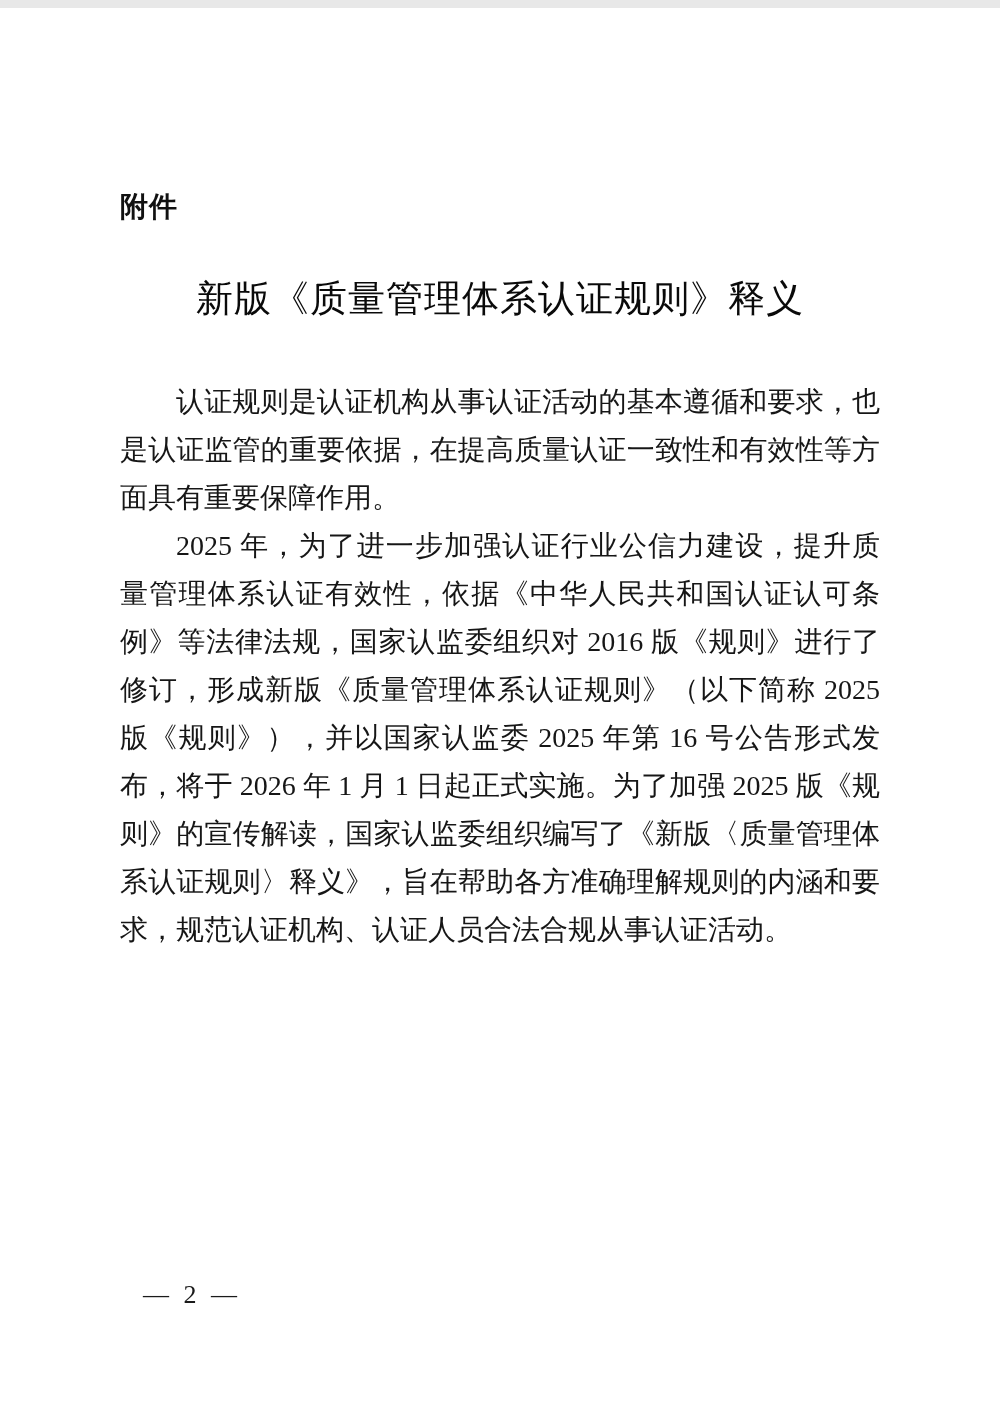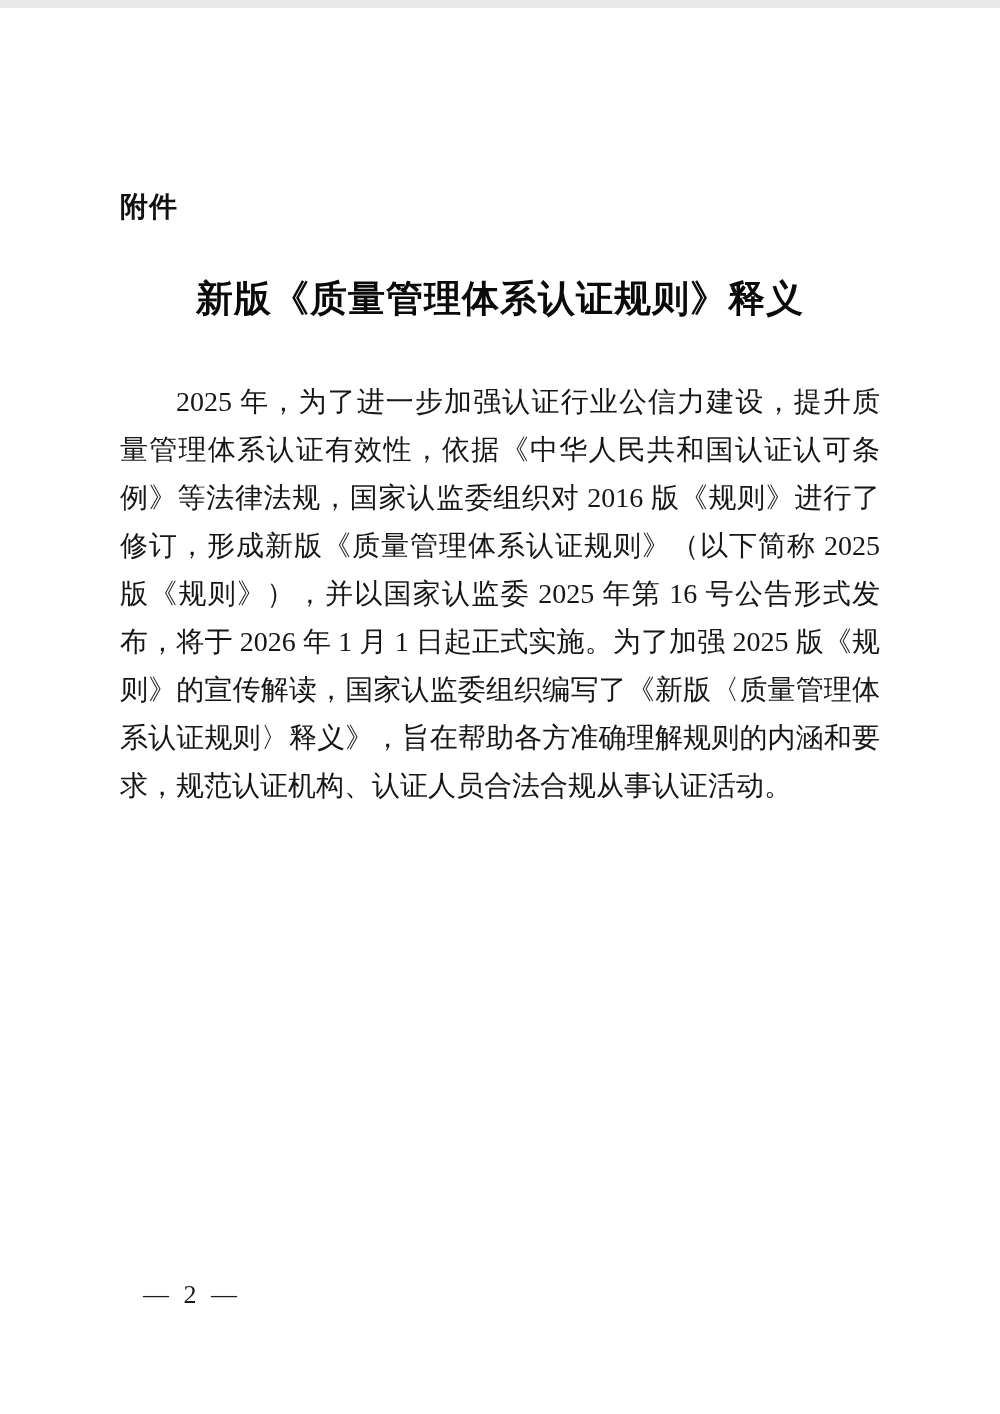--- a/index.html
+++ b/index.html
@@ -28,21 +28,21 @@
   }
   .doc-title {
     position: absolute;
     top: 266px;
     left: 0;
     width: 1000px;
     margin: 0;
     text-align: center;
     font-family: "Liberation Serif", "DejaVu Serif", serif;
     font-size: 37px;
-    font-weight: 700;
+    font-weight: 400;
     letter-spacing: 1px;
     color: #0a0a0a;
   }
   .doc-body {
     position: absolute;
     top: 370px;
     left: 120px;
     width: 760px;
     font-family: "Liberation Serif", "DejaVu Serif", serif;
     font-size: 28px;
@@ -68,18 +68,19 @@
 </head>
 <body>
 
 <div class="page">
 
   <div class="attachment-label">附件</div>
 
   <h1 class="doc-title">新版《质量管理体系认证规则》释义</h1>
 
   <div class="doc-body">
+    <p>认证规则是认证机构从事认证活动的基本遵循和要求，也是认证监管的重要依据，在提高质量认证一致性和有效性等方面具有重要保障作用。</p>
     <p>2025 年，为了进一步加强认证行业公信力建设，提升质量管理体系认证有效性，依据《中华人民共和国认证认可条例》等法律法规，国家认监委组织对 2016 版《规则》进行了修订，形成新版《质量管理体系认证规则》（以下简称 2025 版《规则》），并以国家认监委 2025 年第 16 号公告形式发布，将于 2026 年 1 月 1 日起正式实施。为了加强 2025 版《规则》的宣传解读，国家认监委组织编写了《新版〈质量管理体系认证规则〉释义》，旨在帮助各方准确理解规则的内涵和要求，规范认证机构、认证人员合法合规从事认证活动。</p>
   </div>
 
   <div class="page-number">— 2 —</div>
 
 </div>
 
 </body></html>

